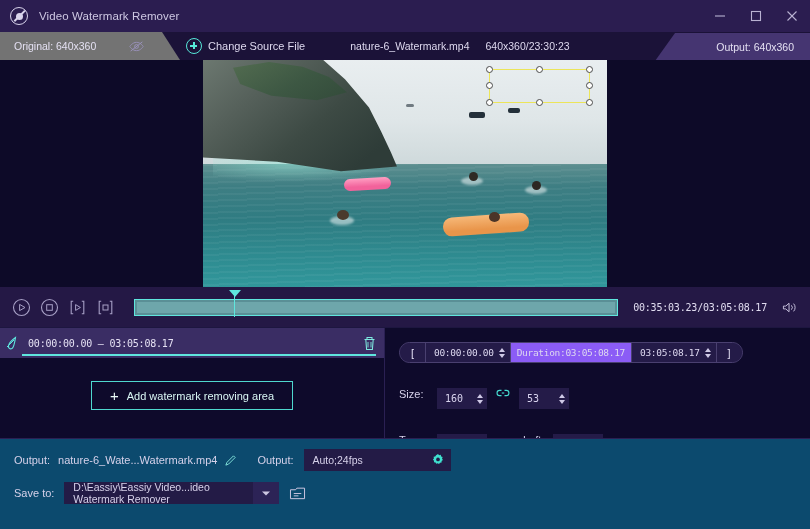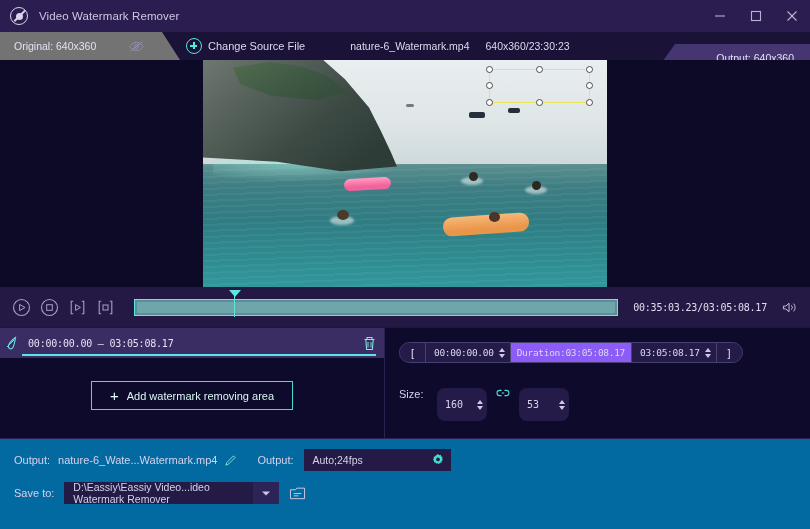--- a/index.html
+++ b/index.html
@@ -120,21 +120,21 @@
   .file-name {
     font-size: 10.5px; color: #ded9ef;
     margin-left: 45px;
   }
   .file-meta {
     font-size: 10.5px; color: #ded9ef;
     margin-left: 16px;
   }
   .tab-out {
     position: absolute;
-    right: 0; top: 12px;
+    right: 0; top: 1px;
     width: 155px; height: 28px;
     background: #453571;
     clip-path: polygon(20px 0, 155px 0, 155px 28px, 0 28px);
     display: flex;
     align-items: center;
     justify-content: flex-end;
     padding-right: 16px;
   }
   .tab-out-label { font-size: 10.5px; color: #e4e0f2; }
 
@@ -439,27 +439,26 @@
     align-items: flex-start;
     margin-top: 25px;
   }
   .field-label {
     font-size: 11px;
     color: #d6d1ea;
     width: 38px;
     flex: none;
   }
   .num-box {
-    width: 50px; height: 33px;
+    width: 50px; height: 21px;
     background: #241b48;
     display: flex;
     align-items: center;
     padding: 0 4px 0 8px;
     justify-content: space-between;
-    border-radius: 8px;
   }
   .num-val {
     font-size: 10px;
     color: #d9d4ee;
     font-family: "DejaVu Sans Mono", monospace;
   }
   .link-icon {
     margin: 0 9px;
     color: #46ddd0;
     display: flex;
@@ -478,21 +477,21 @@
     font-family: "Liberation Sans", sans-serif;
     display: flex;
     align-items: center;
     justify-content: center;
   }
 
   
   .bottombar {
     flex: none;
     height: 91px;
-    background: #0369a1;
+    background: #0c4a6e;
     border-top: 1px solid #2a2053;
     position: relative;
     padding: 10px 0 0 14px;
   }
   .brow { display: flex; align-items: center; }
   .brow + .brow { margin-top: 11px; }
   .blabel { font-size: 11px; color: #d6d1ea; flex: none; }
   .bvalue {
     font-size: 11px; color: #d6d1ea;
     margin-left: 8px;

